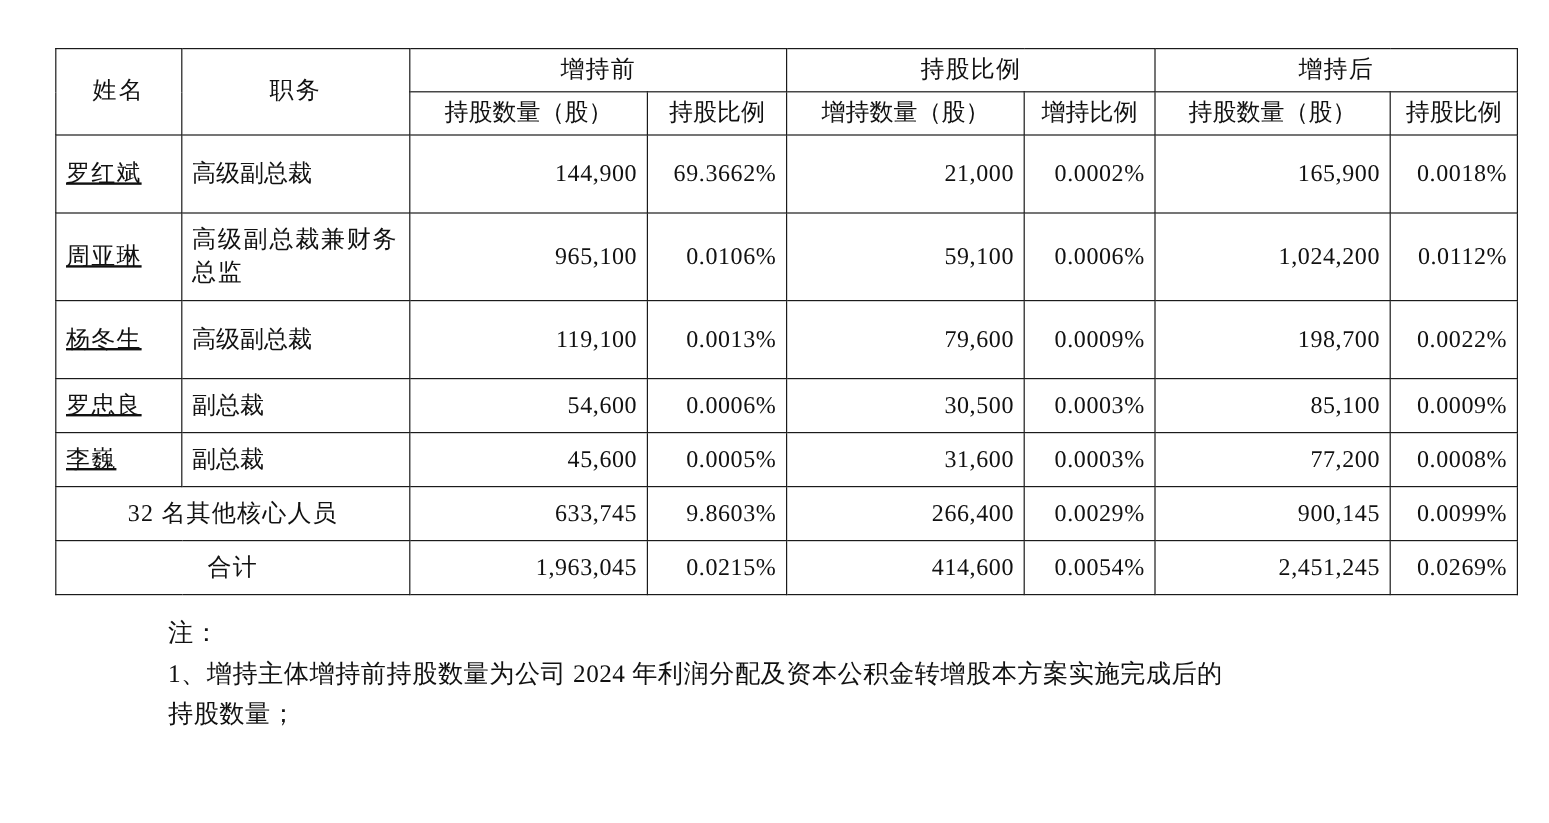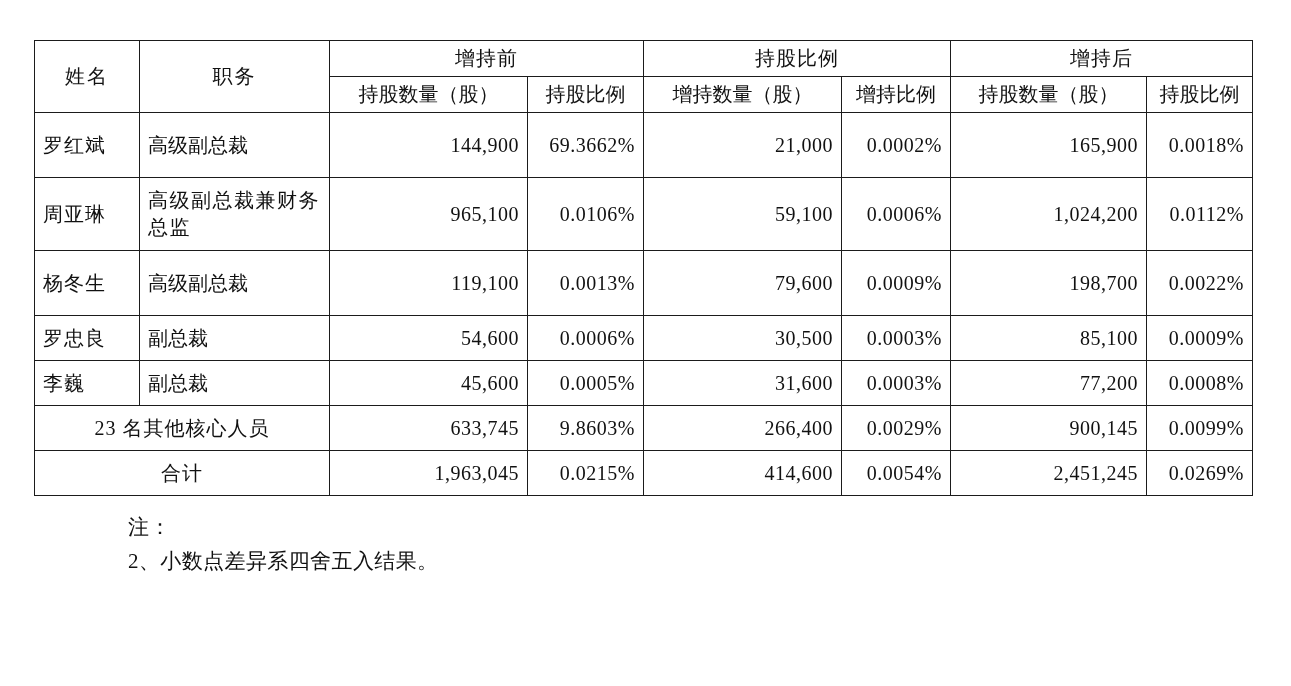--- a/index.html
+++ b/index.html
@@ -12,21 +12,21 @@
     height: 686px;
     font-family: "Liberation Serif", "DejaVu Serif", serif;
     color: #111111;
     overflow: hidden;
   }
   .page {
     position: relative;
     width: 1291px;
     height: 686px;
     box-sizing: border-box;
-    padding: 40px 34px 0 34px;
+    padding: 40px 34px 0 46px;
     border-radius: 30px;
   }
   table.holding-table {
     border-collapse: collapse;
     width: 1218px;
     table-layout: fixed;
     margin: 0;
   }
   table.holding-table th,
   table.holding-table td {
@@ -62,20 +62,21 @@
   }
   .vhead {
     text-align: center;
     font-size: 21px;
     letter-spacing: 2px;
   }
   .cell-name {
     text-align: left;
     padding-left: 14px;
     letter-spacing: 1px;
+    text-decoration: underline;
   }
   .cell-title {
     text-align: left;
     padding-left: 10px;
     letter-spacing: 0px;
   }
   .cell-title.spread {
     letter-spacing: 1.5px;
   }
   .num {
@@ -189,21 +190,21 @@
         <td class="cell-title">副总裁</td>
         <td class="num">45,600</td>
         <td class="pct">0.0005%</td>
         <td class="num">31,600</td>
         <td class="pct">0.0003%</td>
         <td class="num">77,200</td>
         <td class="pct">0.0008%</td>
       </tr>
 
       <tr class="row-short">
-        <td class="span-name" colspan="2">23 名其他核心人员</td>
+        <td class="span-name" colspan="2">32 名其他核心人员</td>
         <td class="num">633,745</td>
         <td class="pct">9.8603%</td>
         <td class="num">266,400</td>
         <td class="pct">0.0029%</td>
         <td class="num">900,145</td>
         <td class="pct">0.0099%</td>
       </tr>
 
       <tr class="row-short">
         <td class="span-name" colspan="2">合计</td>
@@ -213,16 +214,17 @@
         <td class="pct">0.0054%</td>
         <td class="num">2,451,245</td>
         <td class="pct">0.0269%</td>
       </tr>
 
     </tbody>
   </table>
 
   <div class="notes">
     <div>注：</div>
-    <div>2、小数点差异系四舍五入结果。</div>
+    <div>1、增持主体增持前持股数量为公司 2024 年利润分配及资本公积金转增股本方案实施完成后的</div>
+    <div>持股数量；</div>
   </div>
 
 </div>
 
 </body></html>

